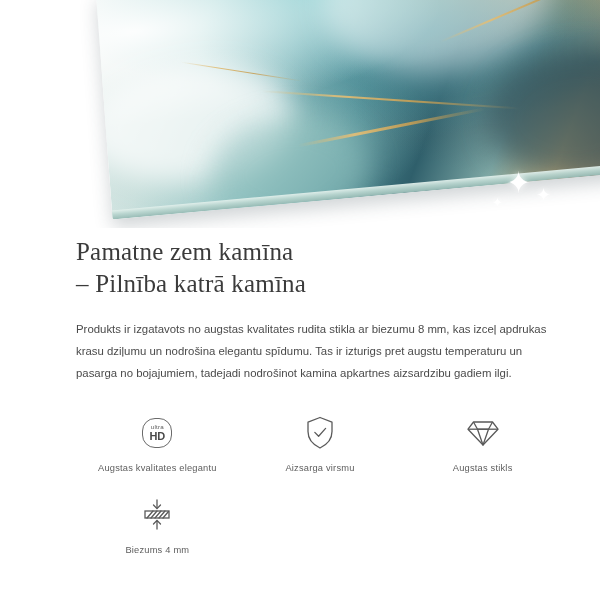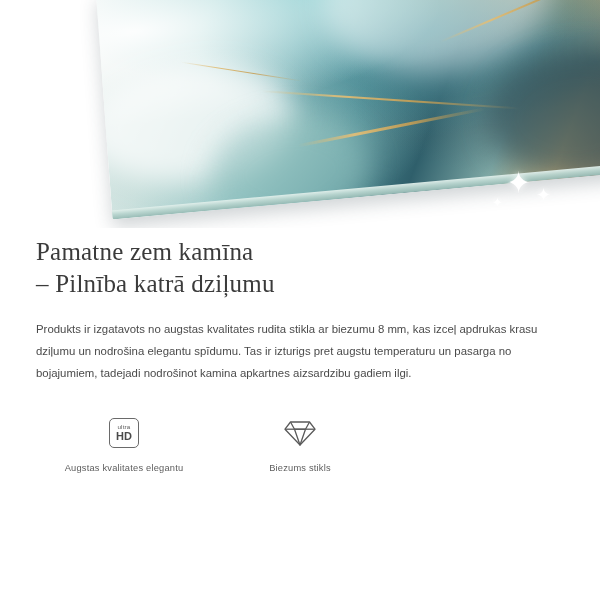--- a/index.html
+++ b/index.html
@@ -82,21 +82,21 @@
     font-size: 26px;
     line-height: 1;
     text-shadow: 0 0 6px rgba(255,255,255,0.9);
     pointer-events: none;
   }
   .sparkle.s1 { left: 506px; top: 168px; font-size: 30px; }
   .sparkle.s2 { left: 536px; top: 186px; font-size: 18px; }
   .sparkle.s3 { left: 492px; top: 196px; font-size: 13px; }
 
   
-  .content { padding: 0 36px; }
+  .content { padding: 0 36px; margin-left: 40px; }
   .headline {
     margin-top: 8px;
     font-family: "Liberation Serif", serif;
     font-size: 25px;
     line-height: 1.28;
     color: #3b3b3b;
     font-weight: 400;
     letter-spacing: 0.2px;
   }
   .headline .l2 { display: block; }
@@ -133,21 +133,21 @@
   .feature .flabel {
     margin-top: 8px;
     font-size: 9.3px;
     color: #5d5d5d;
     letter-spacing: 0.2px;
   }
   .hd-badge {
     width: 30px;
     height: 30px;
     border: 1.4px solid #6a6a6a;
-    border-radius: 5px;
+    border-radius: 13px;
     display: flex;
     flex-direction: column;
     align-items: center;
     justify-content: center;
     line-height: 1;
   }
   .hd-badge .ultra { font-size: 6.2px; letter-spacing: 0.2px; color: #5a5a5a; }
   .hd-badge .hd { font-size: 11px; font-weight: bold; color: #4a4a4a; margin-top: 1px; }
 </style>
 </head>
@@ -171,48 +171,74 @@
 
     </div>
     <span class="sparkle s1">✦</span>
     <span class="sparkle s2">✦</span>
     <span class="sparkle s3">✦</span>
   </div>
 
   <div class="content">
     <h1 class="headline">
       <span class="l1">Pamatne zem kamīna</span>
-      <span class="l2">– Pilnība katrā dziļumu</span>
+      <span class="l2">– Pilnība katrā kamīna</span>
     </h1>
 
     <p class="body-copy">Produkts ir izgatavots no augstas kvalitates rudita stikla ar biezumu 8 mm, kas izceļ apdrukas krasu dziļumu un nodrošina elegantu spīdumu. Tas ir izturigs pret augstu temperaturu un pasarga no bojajumiem, tadejadi nodrošinot kamina apkartnes aizsardzibu gadiem ilgi.</p>
 
     <div class="features">
 
 
       <div class="feature">
         <div class="ficon">
           <div class="hd-badge">
             <span class="ultra">ultra</span>
             <span class="hd">HD</span>
           </div>
         </div>
         <div class="flabel">Augstas kvalitates elegantu</div>
       </div>
 
+      <div class="feature">
+        <div class="ficon">
+          <svg width="34" height="38" viewBox="0 0 34 38" fill="none" stroke="#5a5a5a" stroke-width="1.3" stroke-linejoin="round" stroke-linecap="round">
+            <path d="M17 3.5 29 8.2v9.4c0 7.6-5.1 13.2-12 16.4-6.9-3.2-12-8.8-12-16.4V8.2z"></path>
+            <polyline points="11.8,18.4 15.6,22.2 22.6,14.4"></polyline>
+          </svg>
+        </div>
+        <div class="flabel">Aizsarga virsmu</div>
+      </div>
 
       <div class="feature">
         <div class="ficon">
           <svg width="38" height="34" viewBox="0 0 38 34" fill="none" stroke="#5a5a5a" stroke-width="1.3" stroke-linejoin="round">
             <path d="M9.5 6h19l5.5 7.2L19 29 4 13.2z"></path>
             <path d="M4 13.2h30"></path>
             <path d="M9.5 6 13.5 13.2 19 29 24.5 13.2 28.5 6"></path>
             <path d="M13.5 13.2h11"></path>
           </svg>
         </div>
-        <div class="flabel">Biezums stikls</div>
-      </div>
-
-
+        <div class="flabel">Augstas stikls</div>
+      </div>
+
+
+      <div class="feature">
+        <div class="ficon">
+          <svg width="38" height="36" viewBox="0 0 38 36" fill="none" stroke="#5a5a5a" stroke-width="1.3" stroke-linecap="round">
+            <line x1="19" y1="3" x2="19" y2="11"></line>
+            <polyline points="15.5,8 19,11.6 22.5,8"></polyline>
+            <rect x="7" y="14" width="24" height="7"></rect>
+            <line x1="9" y1="21" x2="15" y2="14"></line>
+            <line x1="13" y1="21" x2="19" y2="14"></line>
+            <line x1="17" y1="21" x2="23" y2="14"></line>
+            <line x1="21" y1="21" x2="27" y2="14"></line>
+            <line x1="25" y1="21" x2="30.5" y2="14.5"></line>
+            <line x1="19" y1="32" x2="19" y2="24"></line>
+            <polyline points="15.5,27 19,23.4 22.5,27"></polyline>
+          </svg>
+        </div>
+        <div class="flabel">Biezums 4 mm</div>
+      </div>
 
     </div>
   </div>
 </div>
 
 </body></html>

